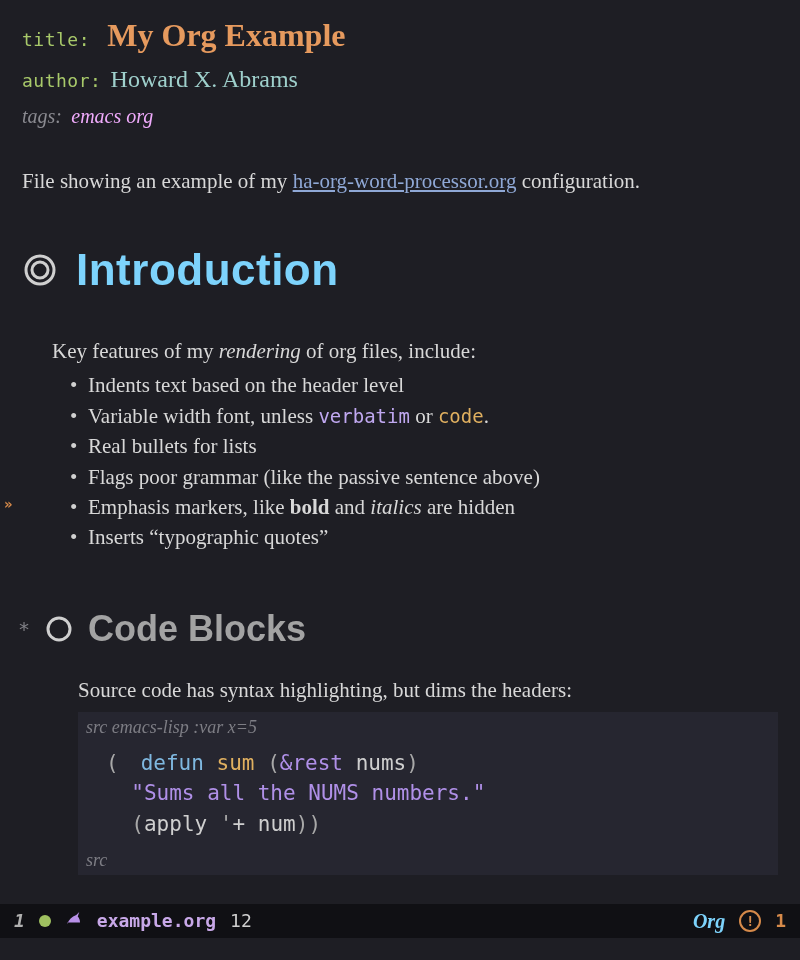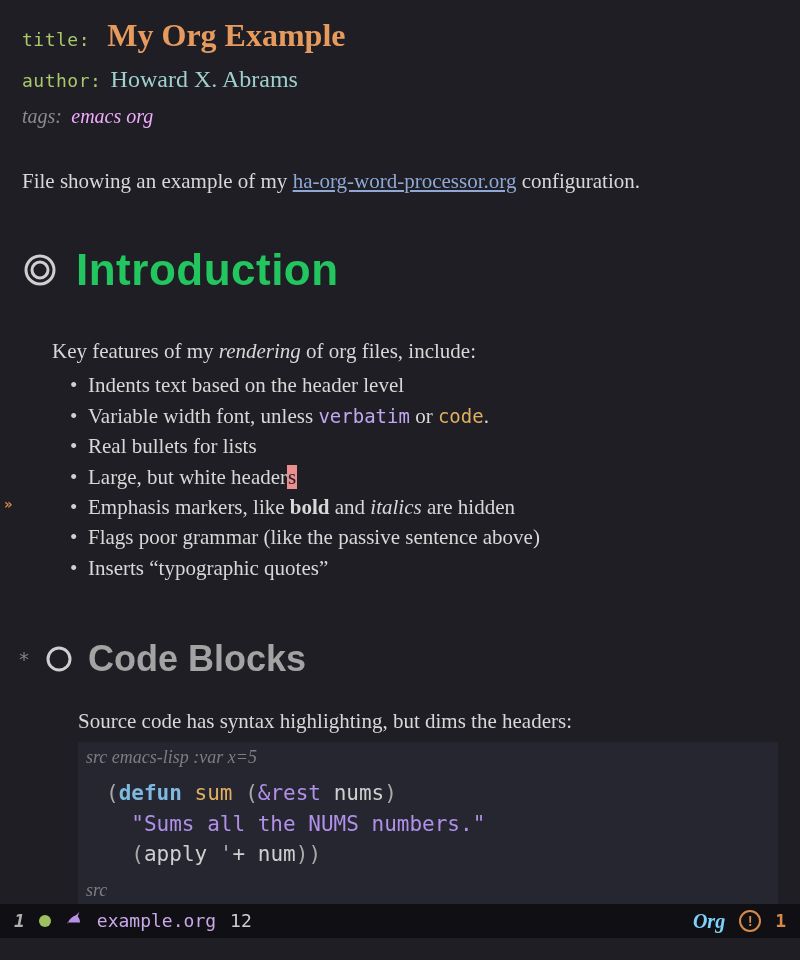--- a/index.html
+++ b/index.html
@@ -76,21 +76,21 @@
   .h-bullet {
     display:inline-flex;
     width:36px;height:36px;
     align-items:center;justify-content:center;
   }
   .h-bullet svg { display:block; }
   .h1 {
     font-family: Verdana, Geneva, sans-serif;
     font-weight: 800;
     font-size: 44px;
-    color: #22c55e;
+    color: #7dd3fc;
     letter-spacing: 0.5px;
   }
 
   .heading2-wrap {
     margin-top: 50px;
     display:flex;
     align-items:center;
     gap: 14px;
   }
   .h2-asterisk {
@@ -169,21 +169,21 @@
   pre.src {
     background:#262630;
     font-family:"Menlo","Consolas",monospace;
     font-size:21px;
     line-height:1.45;
     padding:6px 8px 6px 28px;
     color:#cfcfcf;
     white-space:pre;
   }
   .tok-paren { color:#a8a8a8; }
-  .tok-kw { color:#7fb8e0; font-weight:700; }
+  .tok-kw { color:#7fb8e0; font-weight:400;margin-left:22px; }
   .tok-fn { color:#e0b060; }
   .tok-amp { color:#b090e8; }
   .tok-arg { color:#cfcfcf; }
   .tok-str { color:#b090e8; }
   .tok-quote { color:#a8a8a8; }
 
   
   .modeline {
     position:absolute;
     left:0; right:0; bottom:22px;
@@ -203,21 +203,21 @@
   }
   .ml-dot {
     width:12px;height:12px;border-radius:50%;
     background:#9fc060;
     display:inline-block;
   }
   .ml-uni {
     color:#b890e8;
     font-size:18px;
   }
-  .ml-file { color:#c8a8e8; }
+  .ml-file { color:#c8a8e8;font-weight:bold; }
   .ml-line { color:#cfcfcf; }
   .ml-spacer { flex:1; }
   .ml-mode {
     color:#7dd3fc;
     font-style:italic;
     font-family:Liberation Serif, serif;
     font-size:20px;
     font-weight:600;
   }
   .ml-err {
@@ -272,27 +272,24 @@
   <div class="body-block">
     <p class="key-line">
       <span>Key features of my </span><span class="italic">rendering</span><span> of org files, include:</span>
     </p>
     <ul class="features">
       <li>Indents text based on the header level</li>
       <li>
         <span>Variable width font, unless </span><span class="verbatim">verbatim</span><span> or </span><span class="code-inline">code</span><span>.</span>
       </li>
       <li>Real bullets for lists</li>
-      <li>
-        <span>Large, but white header</span><span class="cursor-mark">s</span>
-      </li>
+      <li>Flags poor grammar (like the passive sentence above)</li>
       <li>
         <span>Emphasis markers, like </span><span class="bold">bold</span><span> and </span><span class="italic">italics</span><span> are hidden</span>
       </li>
-      <li>Flags poor grammar (like the passive sentence above)</li>
       <li>Inserts “typographic quotes”</li>
     </ul>
   </div>
 
   <div class="heading2-wrap">
     <span class="h2-asterisk">*</span>
     <span class="h2-bullet">
       <svg width="28" height="28" viewBox="0 0 28 28">
         <circle cx="14" cy="14" r="11" fill="none" stroke="#cfcfcf" stroke-width="3"></circle>
       </svg>

